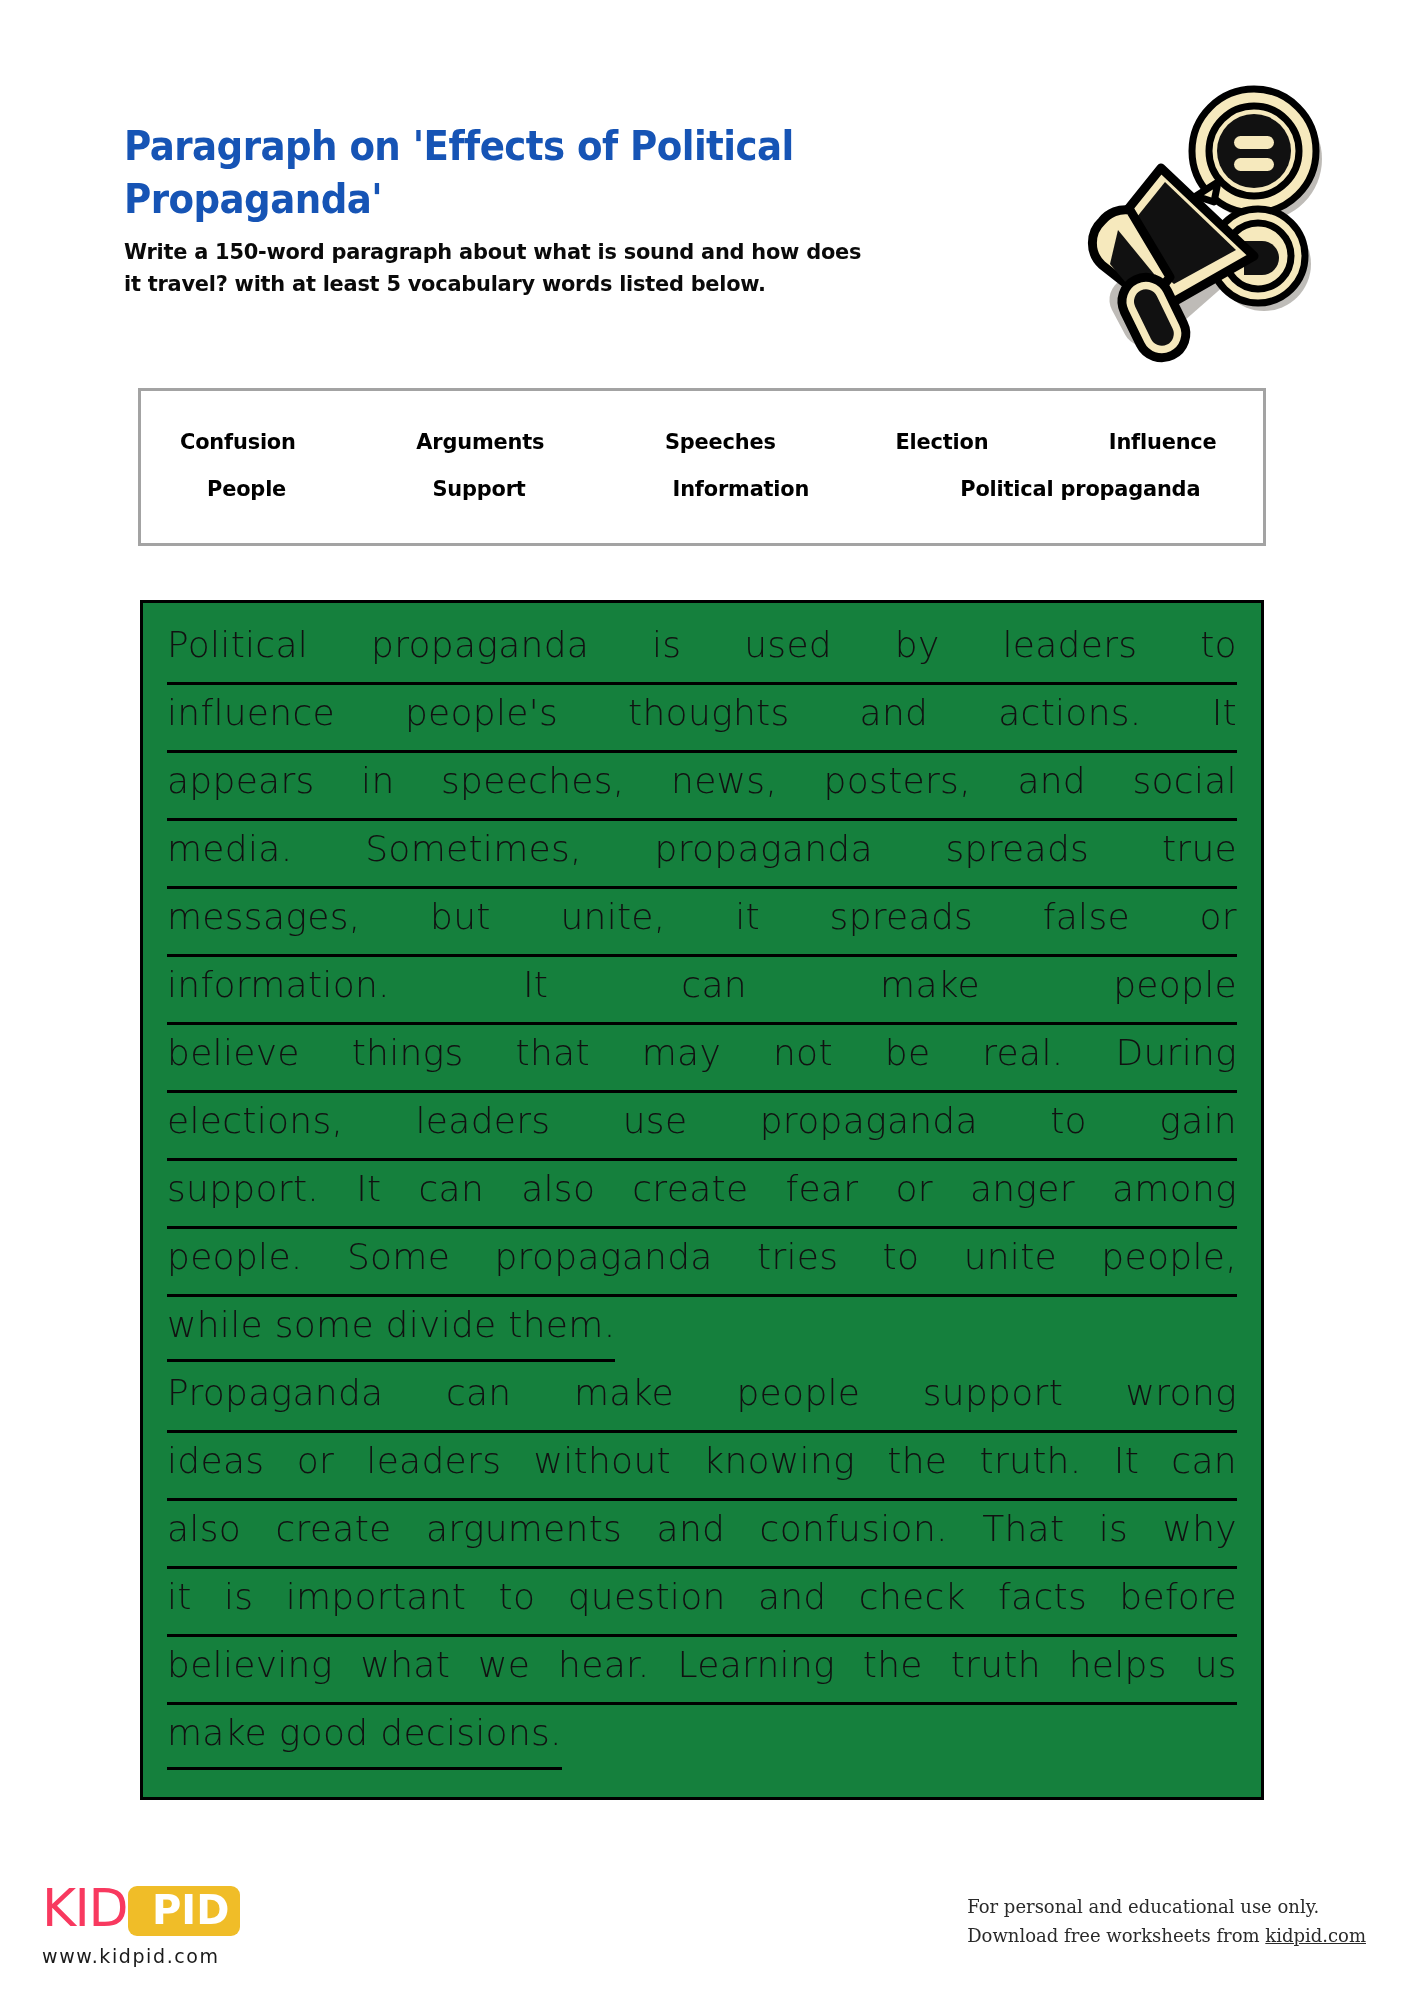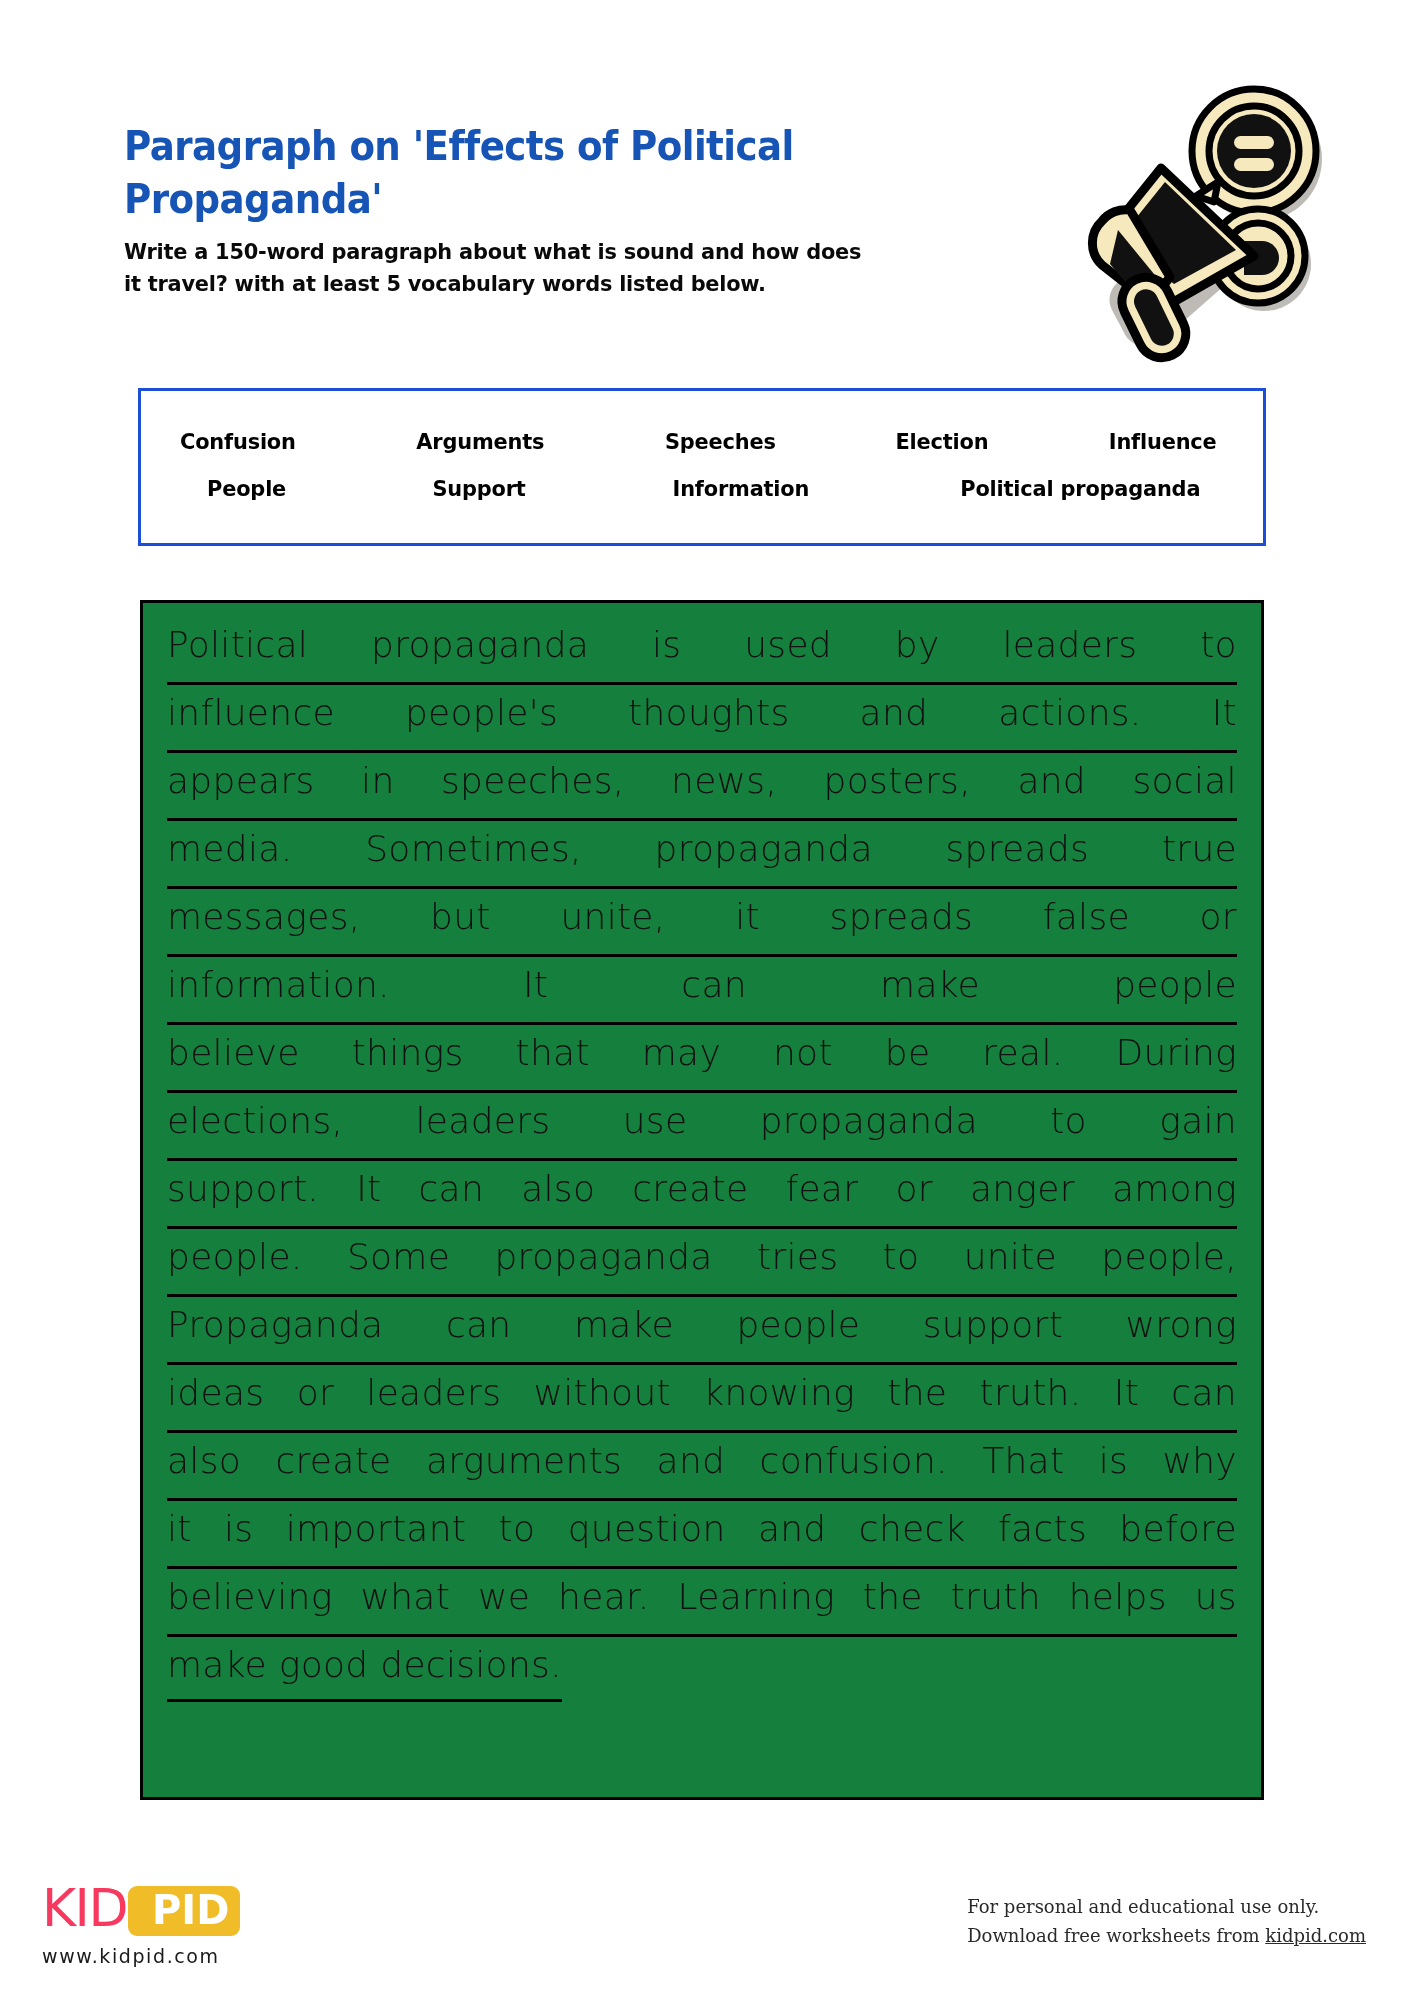--- a/index.html
+++ b/index.html
@@ -68,21 +68,21 @@
   }
   .megaphone svg { display: block; width: 100%; height: 100%; }
 
   
   .vocab-box {
     position: absolute;
     left: 138px;
     top: 388px;
     width: 1128px;
     height: 158px;
-    border: 3px solid #1d4ed8;
+    border: 3px solid #a3a3a3;
     background: #ffffff;
     display: flex;
     flex-direction: column;
     justify-content: center;
     padding: 6px 26px 10px 26px;
   }
   .vocab-row {
     display: flex;
     width: 100%;
     align-items: center;
@@ -362,20 +362,23 @@
         </div>
         <div class="hand-line justify">
           <span class="word">people.</span>
           <span class="word">Some</span>
           <span class="word">propaganda</span>
           <span class="word">tries</span>
           <span class="word">to</span>
           <span class="word">unite</span>
           <span class="word">people,</span>
         </div>
+        <div class="hand-line natural short">
+          <span class="underline-part">while some divide them.</span>
+        </div>
         <div class="hand-line justify">
           <span class="word">Propaganda</span>
           <span class="word">can</span>
           <span class="word">make</span>
           <span class="word">people</span>
           <span class="word">support</span>
           <span class="word">wrong</span>
         </div>
         <div class="hand-line justify">
           <span class="word">ideas</span>

